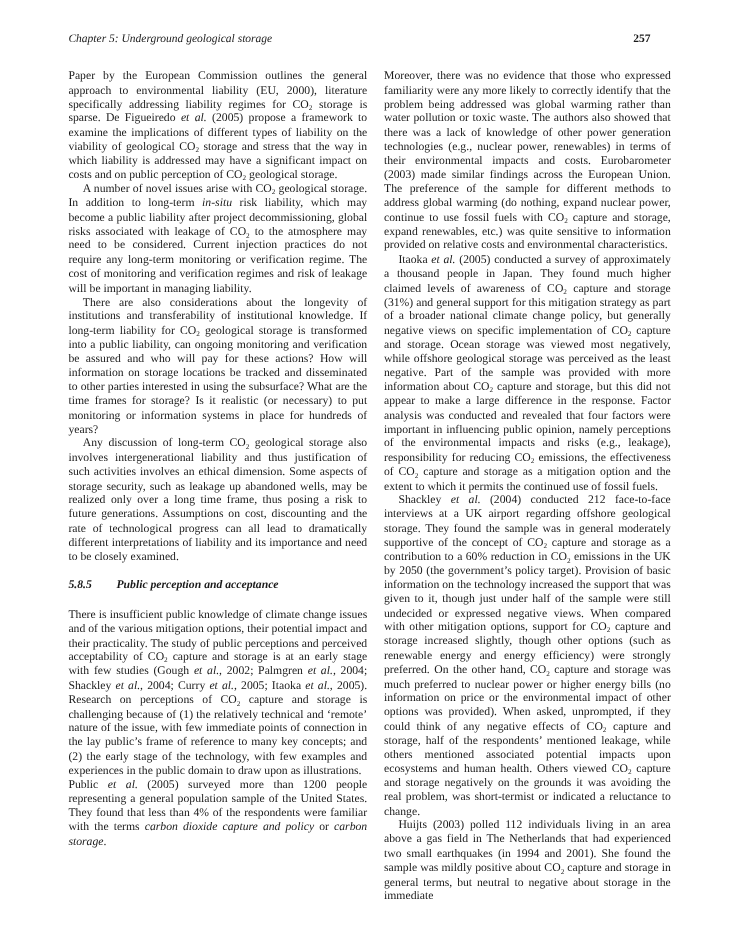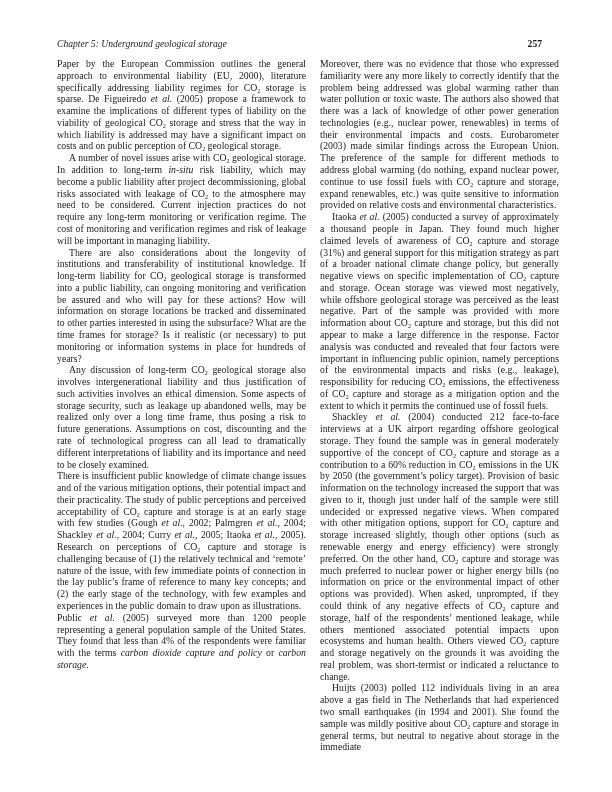--- a/index.html
+++ b/index.html
@@ -1,19 +1,19 @@
 <!DOCTYPE html>
 <html><head>
 <meta charset="utf-8">
 <style>
   html, body { margin: 0; padding: 0; background: #ffffff; }
   body { width: 612px; height: 792px; position: relative; overflow: hidden;
          font-family: "Liberation Serif", "DejaVu Serif", serif; color: #1a1a1a; }
   .header { position: absolute; top: 27px; left: 57px; width: 501px; height: 14px;
-            font-size: 9.6px; margin-top: 11px; }
+            font-size: 9.6px; }
   .header .chapter { position: absolute; left: 0; top: 0; font-style: italic; }
   .header .pageno { position: absolute; right: 16px; top: 0; font-weight: bold; }
   .col { position: absolute; top: 58px; font-size: 9.75px; line-height: 11.78px;
          text-align: justify; hyphens: none; }
   .col.left { left: 57px; width: 249px; }
   .col.right { left: 320px; width: 239px; }
   .col p { margin: 0; }
   .col p.indent { text-indent: 12px; }
   sub { font-size: 6px; vertical-align: -2px; line-height: 0; }
   .sec-head { margin: 12px 0 13px 0 !important; font-weight: bold; font-style: italic; }
@@ -35,20 +35,23 @@
   </p>
   <p class="indent">
     <span>A number of novel issues arise with CO</span><sub>2</sub><span> geological storage. In addition to long-term </span><i>in-situ</i><span> risk liability, which may become a public liability after project decommissioning, global risks associated with leakage of CO</span><sub>2</sub><span> to the atmosphere may need to be considered. Current injection practices do not require any long-term monitoring or verification regime. The cost of monitoring and verification regimes and risk of leakage will be important in managing liability.</span>
   </p>
   <p class="indent">
     <span>There are also considerations about the longevity of institutions and transferability of institutional knowledge. If long-term liability for CO</span><sub>2</sub><span> geological storage is transformed into a public liability, can ongoing monitoring and verification be assured and who will pay for these actions? How will information on storage locations be tracked and disseminated to other parties interested in using the subsurface? What are the time frames for storage? Is it realistic (or necessary) to put monitoring or information systems in place for hundreds of years?</span>
   </p>
   <p class="indent">
     <span>Any discussion of long-term CO</span><sub>2</sub><span> geological storage also involves intergenerational liability and thus justification of such activities involves an ethical dimension. Some aspects of storage security, such as leakage up abandoned wells, may be realized only over a long time frame, thus posing a risk to future generations. Assumptions on cost, discounting and the rate of technological progress can all lead to dramatically different interpretations of liability and its importance and need to be closely examined.</span>
   </p>
+  <p class="sec-head">
+    <span class="num">5.8.5</span><span>Public perception and acceptance</span>
+  </p>
   <p>
     <span>There is insufficient public knowledge of climate change issues and of the various mitigation options, their potential impact and their practicality. The study of public perceptions and perceived acceptability of CO</span><sub>2</sub><span> capture and storage is at an early stage with few studies (Gough </span><i>et al.</i><span>, 2002; Palmgren </span><i>et al.</i><span>, 2004; Shackley </span><i>et al.</i><span>, 2004; Curry </span><i>et al.</i><span>, 2005; Itaoka </span><i>et al.</i><span>, 2005). Research on perceptions of CO</span><sub>2</sub><span> capture and storage is challenging because of (1) the relatively technical and ‘remote’ nature of the issue, with few immediate points of connection in the lay public’s frame of reference to many key concepts; and (2) the early stage of the technology, with few examples and experiences in the public domain to draw upon as illustrations.</span>
   </p>
   <p>
     <span>Public </span><i>et al.</i><span> (2005) surveyed more than 1200 people representing a general population sample of the United States. They found that less than 4% of the respondents were familiar with the terms </span><i>carbon dioxide capture and policy</i><span> or </span><i>carbon storage</i><span>.</span>
   </p>
 </div>
 
 <div class="col right">
   <p>

